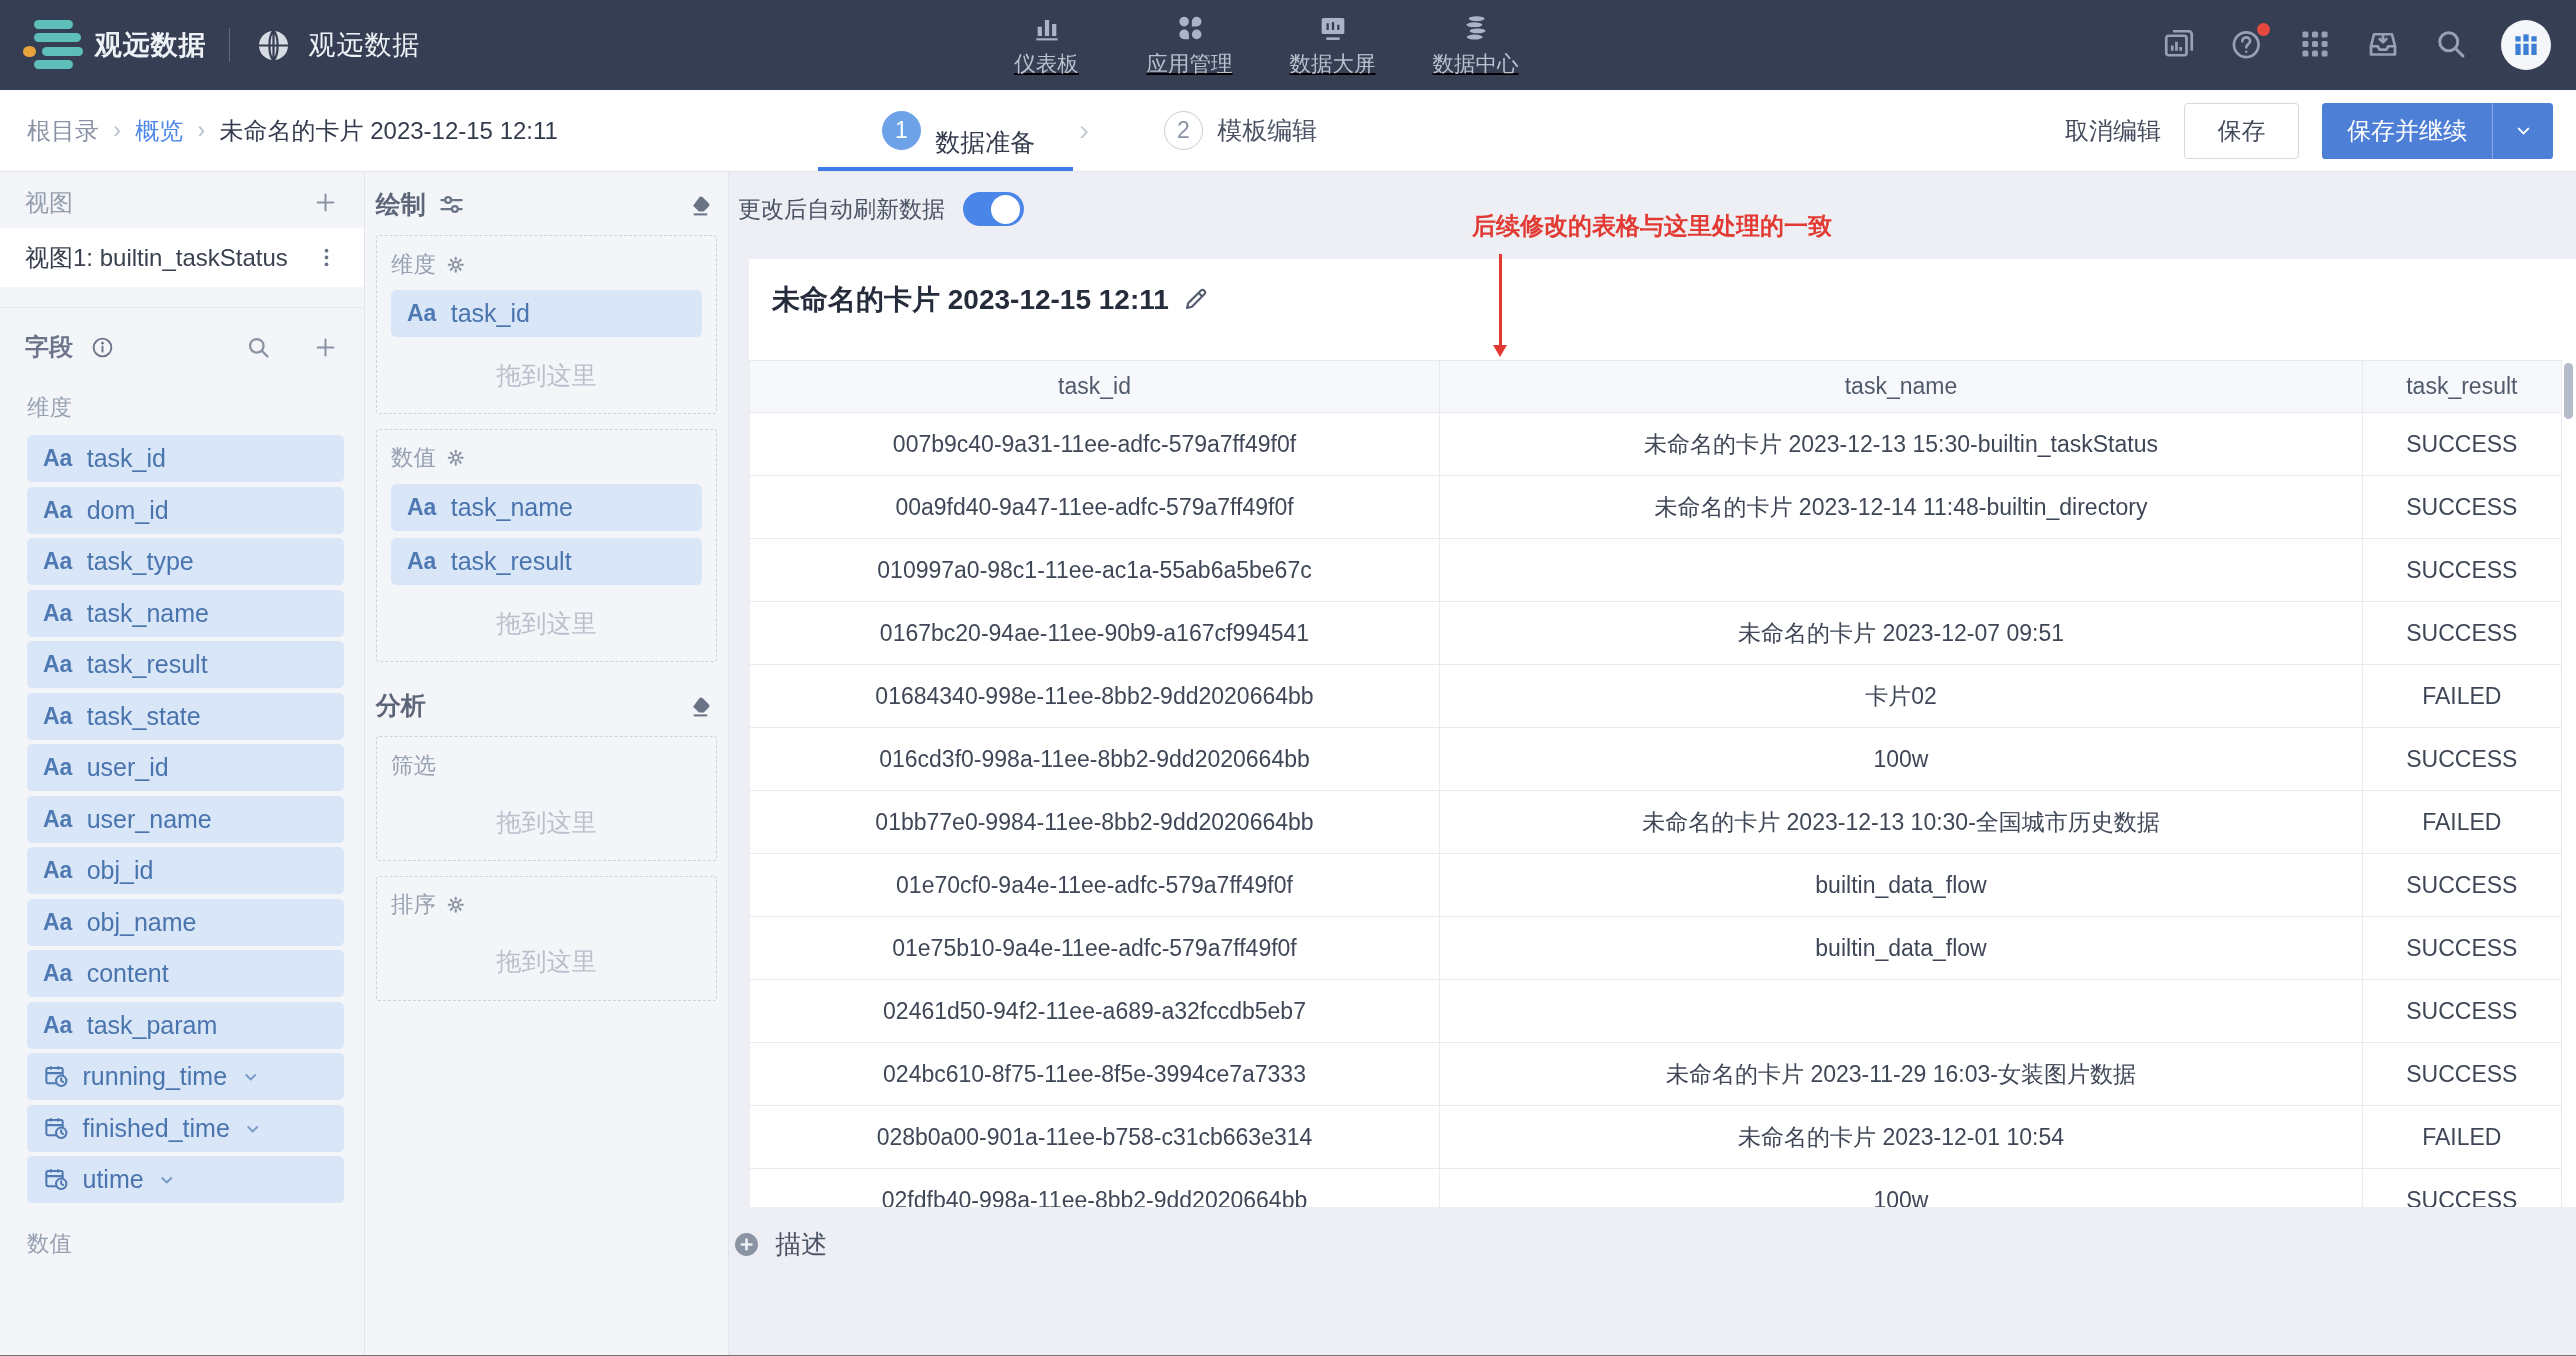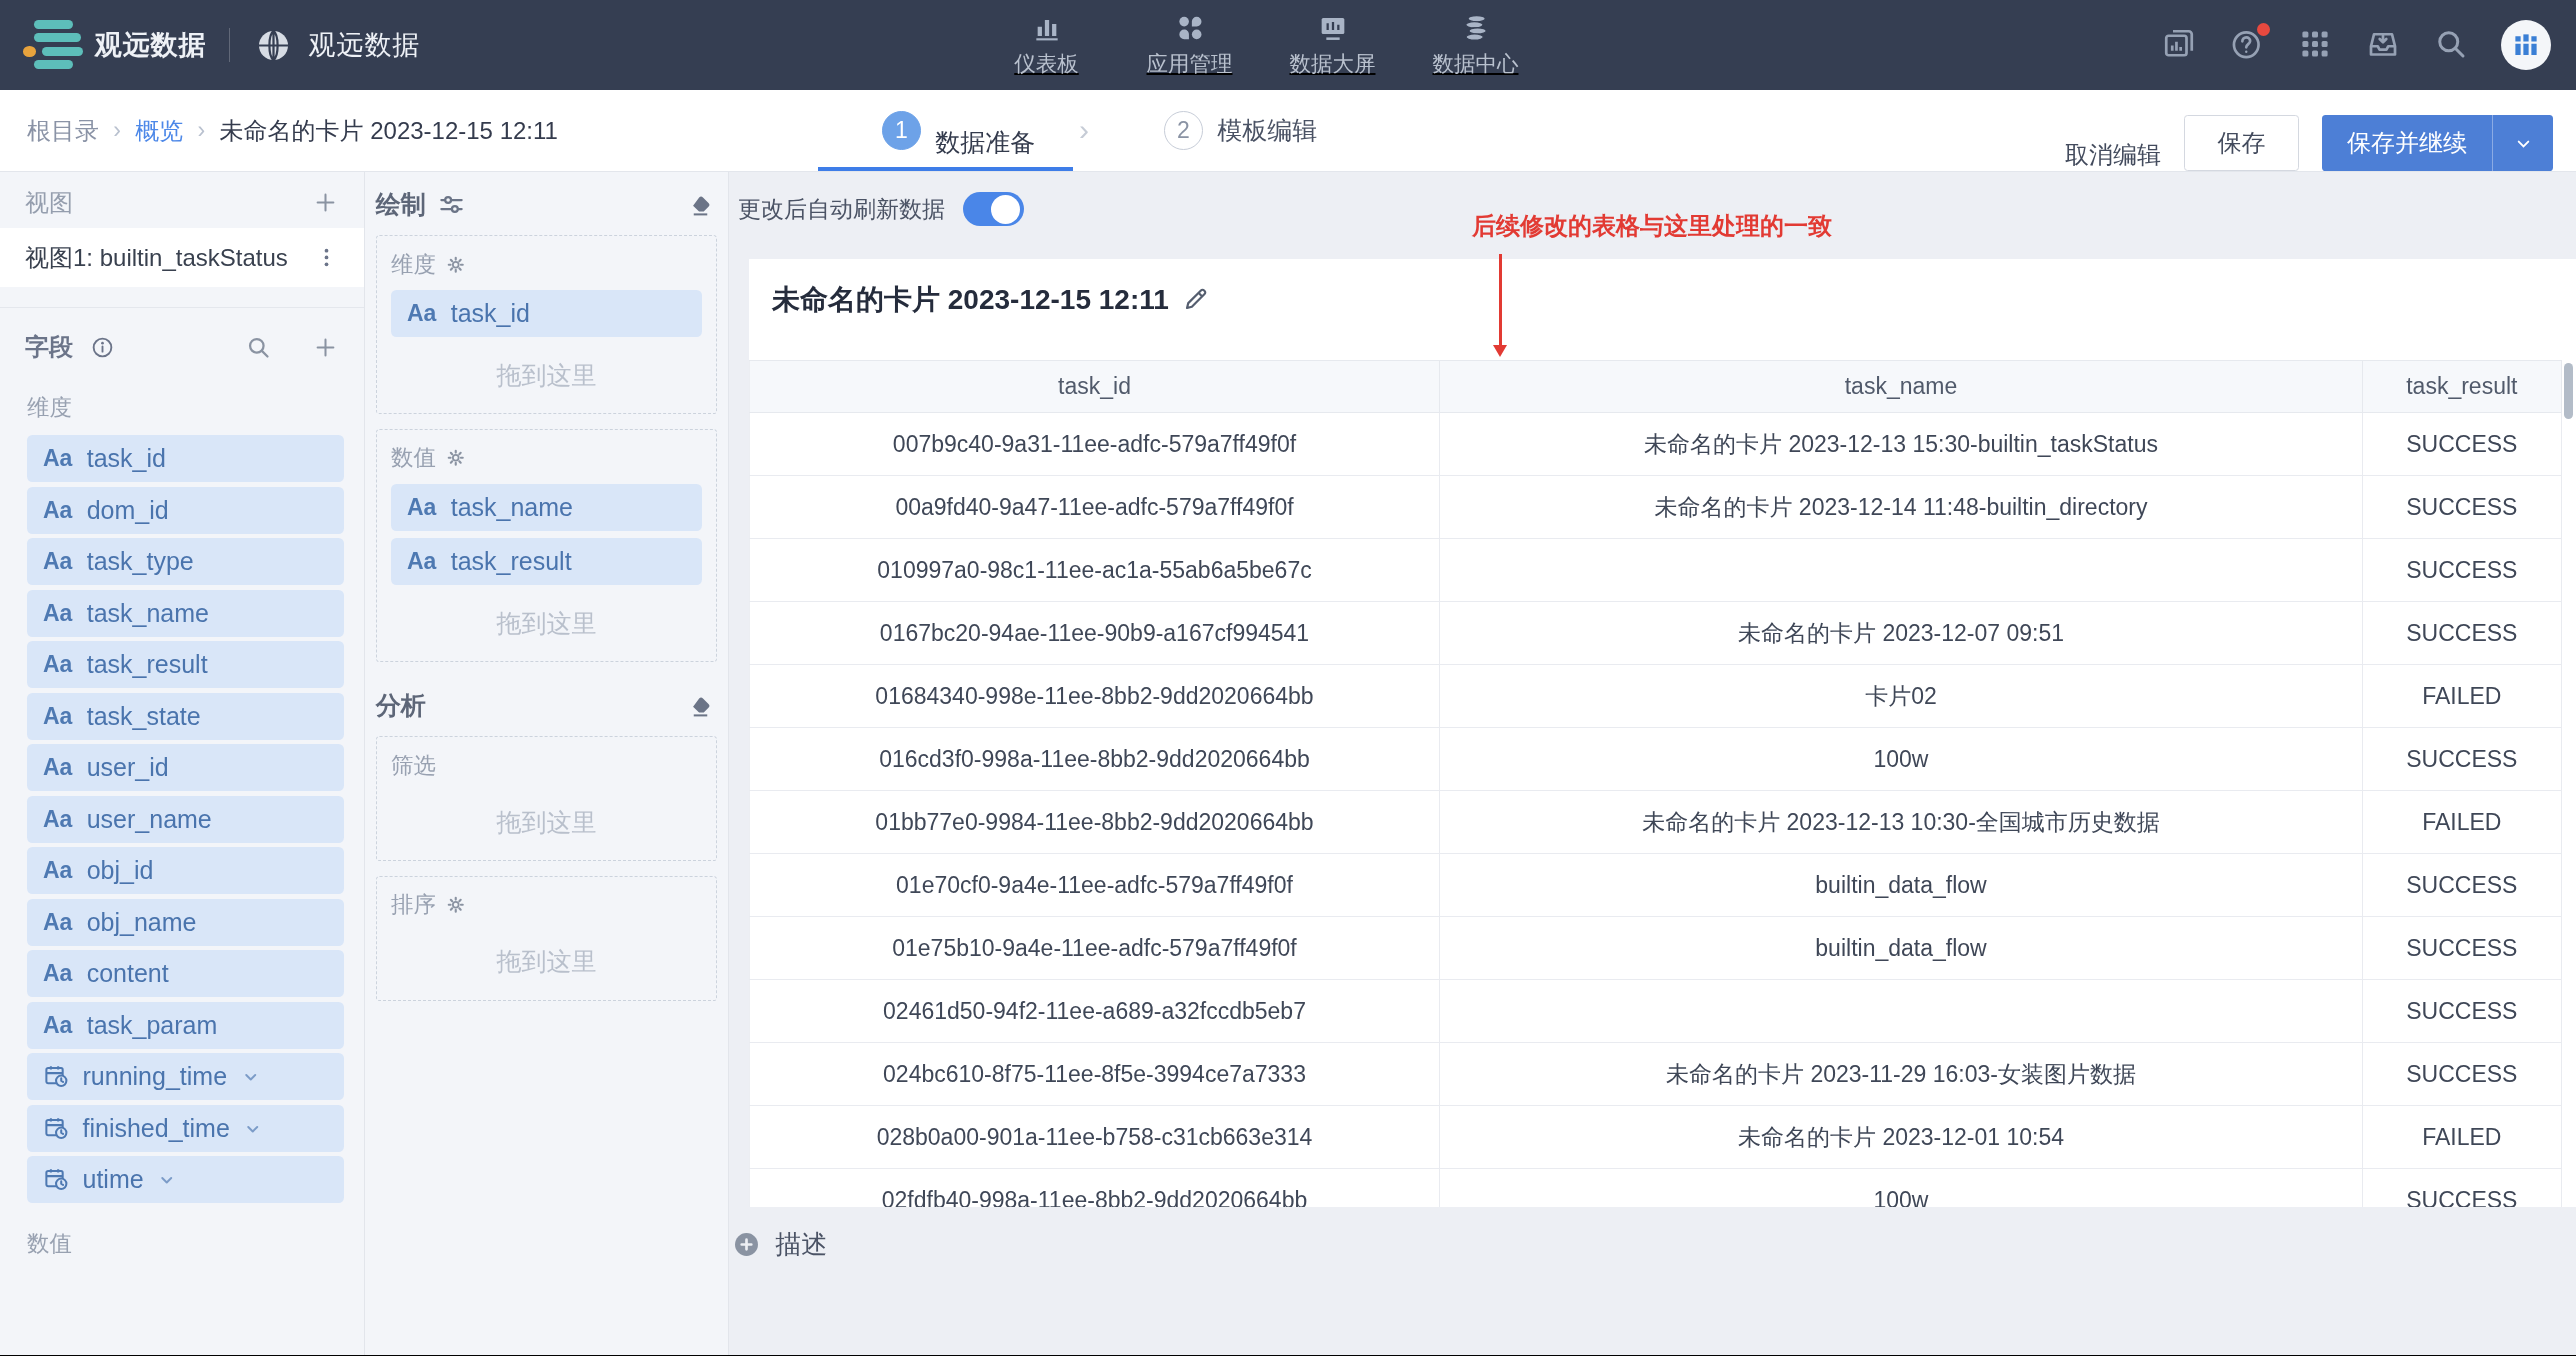--- a/index.html
+++ b/index.html
@@ -1,18 +1,18 @@
 <!DOCTYPE html>
 <html style="font-size:14.3px"><head>
 <meta charset="utf-8">
 <style>
   * { margin:0; padding:0; box-sizing:border-box; }
   html,body { width:2576px; height:1356px; overflow:hidden;
     font-family:"Liberation Sans","DejaVu Sans",sans-serif; }
-  .app { width:2576px; height:1356px; background:#000000; position:relative; }
+  .app { width:2576px; height:1356px; background:#737373; position:relative; }
   .icon svg { display:block; }
 
   
   .navbar { height:90px; background:#353e52; display:flex; align-items:center; position:relative; }
   .nav-left { display:flex; align-items:center; padding-left:21.5px; z-index:2; }
   .logo-mark { width:59px; height:54px; position:relative; }
   .logo-mark i { position:absolute; left:12.5px; height:9px; border-radius:4.5px; background:#5dbeba; }
   .logo-mark i:nth-child(1){ top:1.8px;  width:39px; }
   .logo-mark i:nth-child(2){ top:15px; width:47px; }
   .logo-mark i:nth-child(3){ top:29px; width:41px; left:20px;}
@@ -44,21 +44,21 @@
   .crumb-sep { color:#b9c1cf; font-size:23px; }
   .step { position:absolute; top:0; bottom:0; display:flex; align-items:center; gap:14.3px; }
   .step-1 { left:882px; } .step-2 { left:1164px; }
   .step-circle { width:39px; height:39px; border-radius:50%; display:flex; align-items:center; justify-content:center;
     font-size:23px; background:#fff; border:1.8px solid #c7cdd8; color:#8a93a4; }
   .step.active .step-circle { background:#6da2e8; border-color:#6da2e8; color:#fff; }
   .step-label { font-size:25px; color:#4a5264; }
   .step.active .step-label { color:#343b4d;margin-top:24px; }
   .steps-chevron { position:absolute; left:1079px; top:23px; color:#c6ccd6; font-size:30px; }
   .step-underline { position:absolute; left:818px; bottom:0; width:255px; height:4.5px; background:#3e7de8; }
-  .header-actions { position:absolute; right:23px; top:0; bottom:0; display:flex; align-items:flex-end; gap:23px; }
+  .header-actions { position:absolute; right:23px; top:0; bottom:0; display:flex; align-items:center; gap:23px; }
   .btn-text { font-size:24px; color:#434b5d; cursor:pointer; }
   .btn-outline { width:115px; height:56px; background:#fff; border:0.9px solid #d4d8e0; border-radius:3.6px;
     font-size:24px; color:#434b5d; display:flex; align-items:center; justify-content:center; cursor:pointer; }
   .btn-split { height:56px; display:flex; border-radius:3.6px; overflow:hidden; background:#4d7fd6; color:#fff; cursor:pointer; }
   .btn-split-main { padding:0 25px; font-size:24px; display:flex; align-items:center; }
   .btn-split-caret { width:61px; display:flex; align-items:center; justify-content:center; border-left:0.9px solid rgba(255,255,255,.35); }
   .btn-split-caret svg { width:23px; height:23px; }
 
   
   .content { display:flex; height:1183px; }

